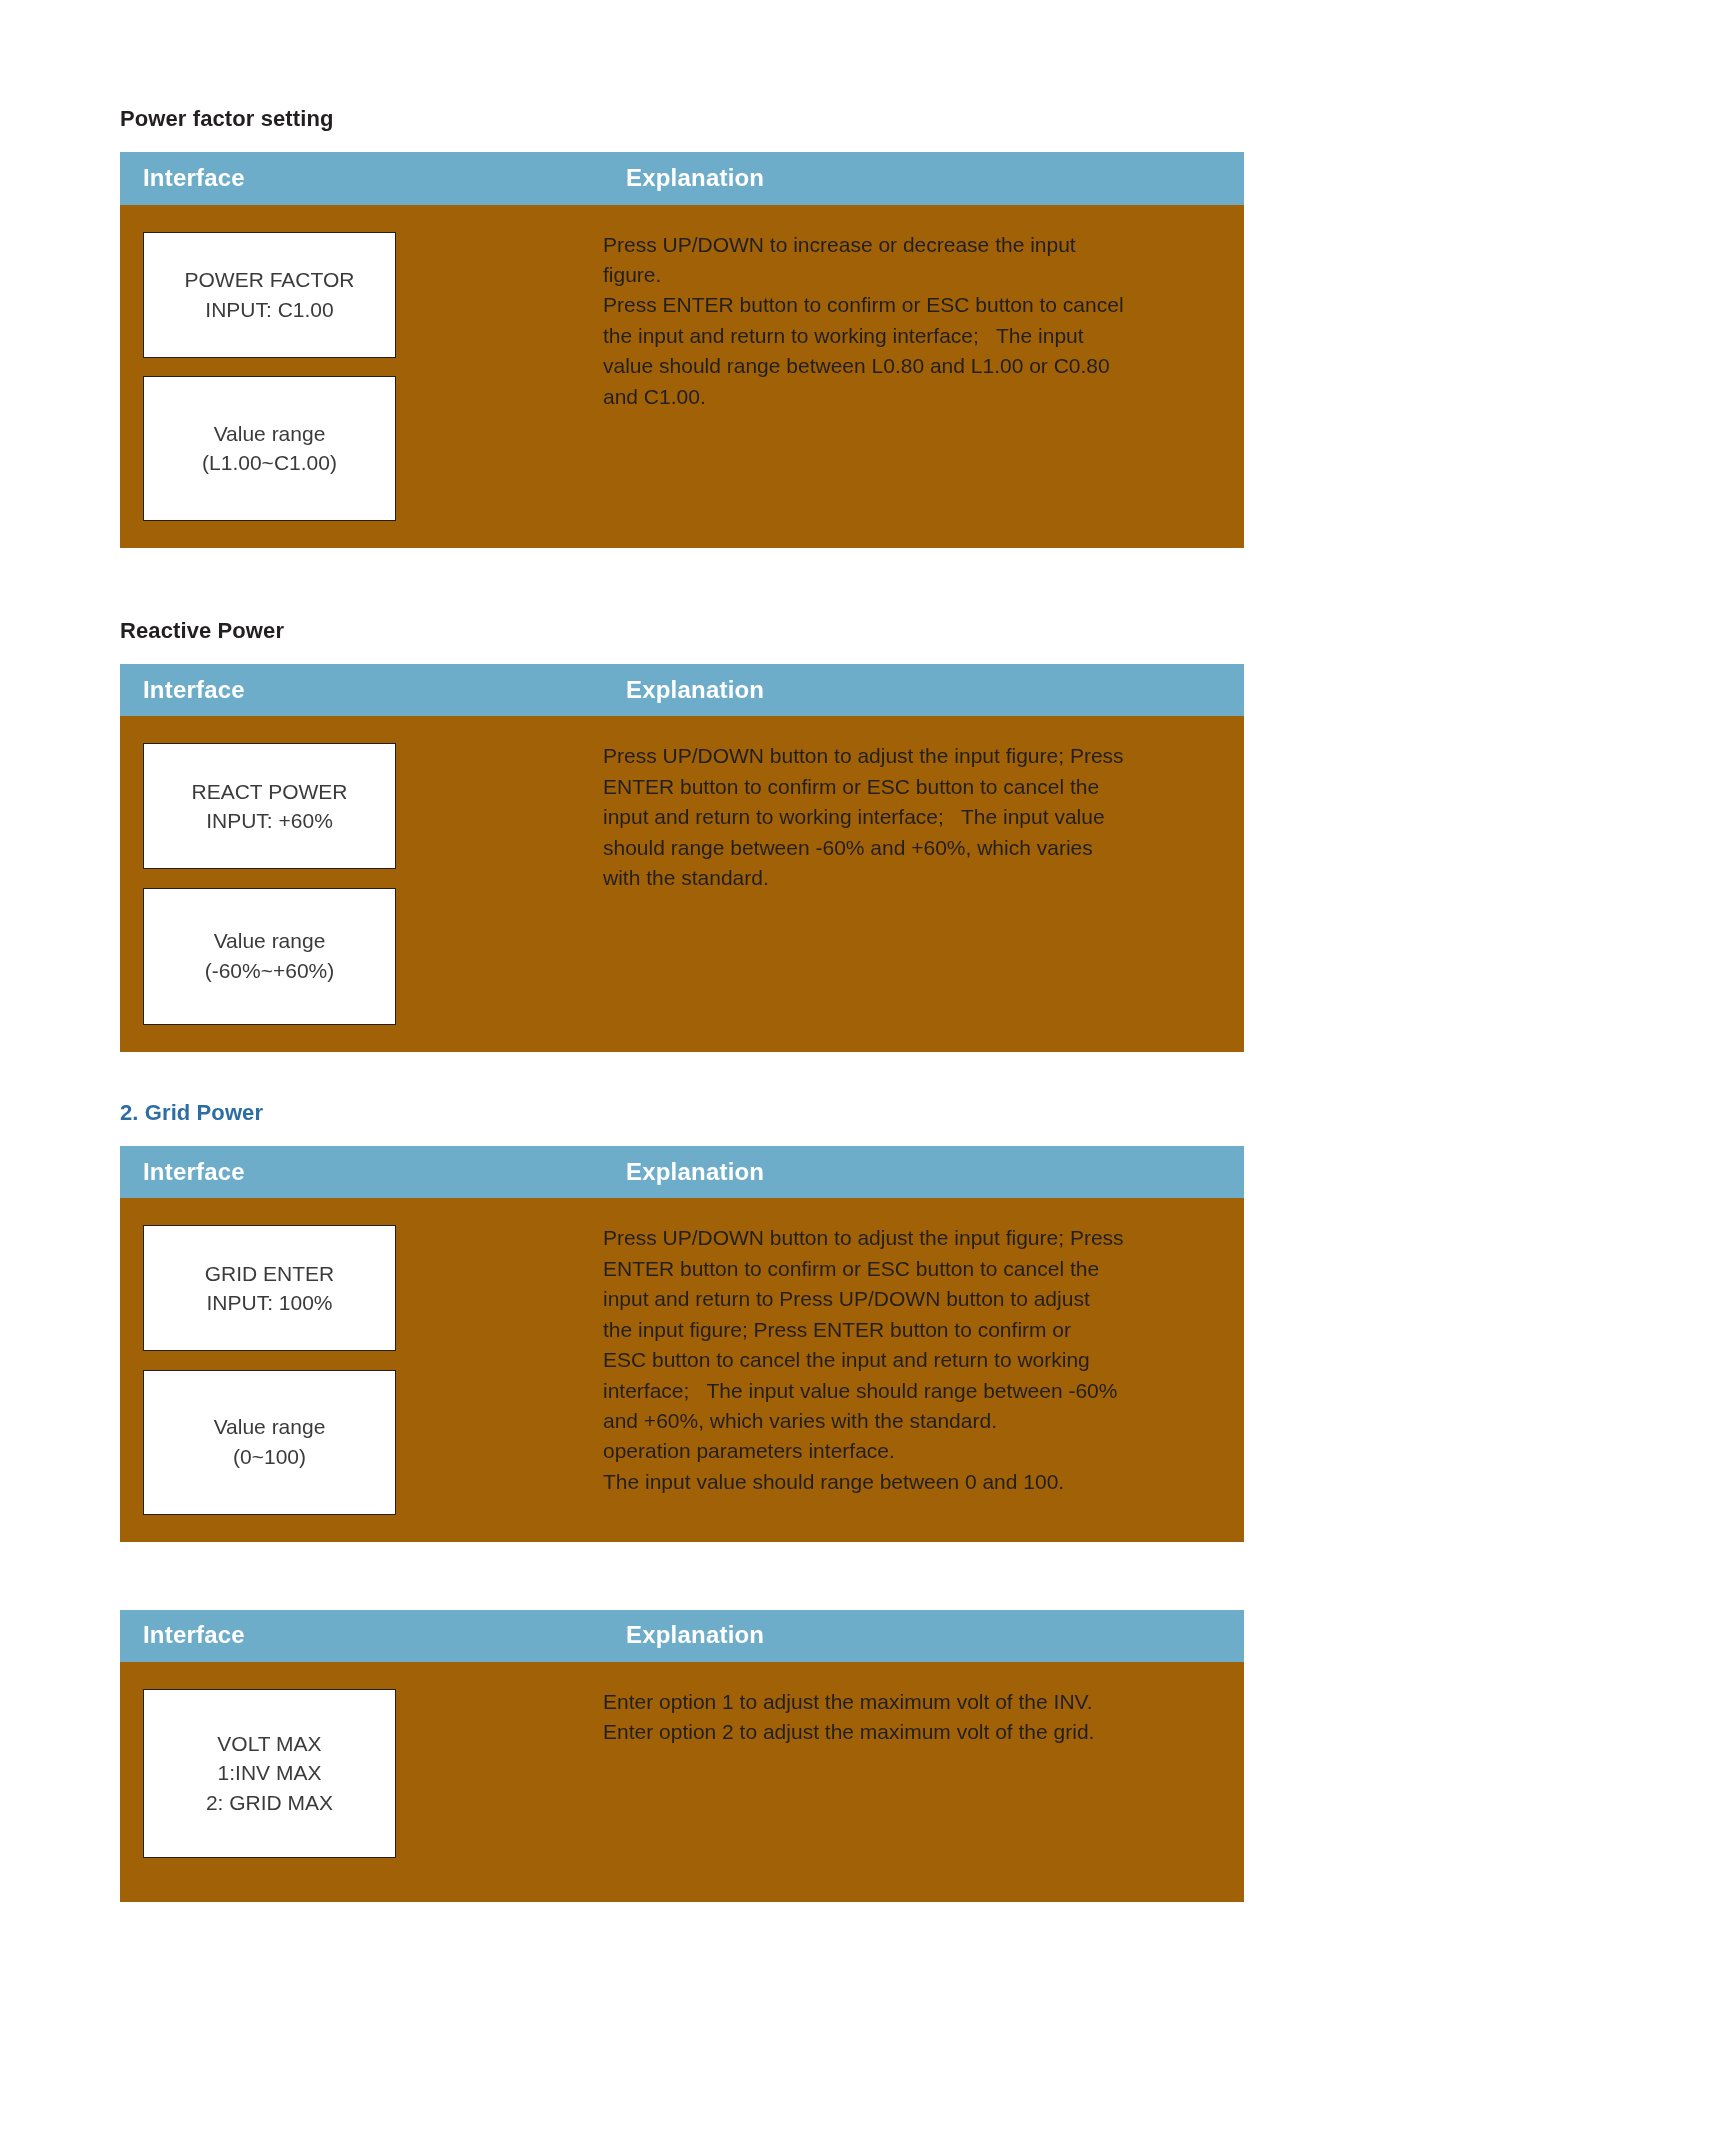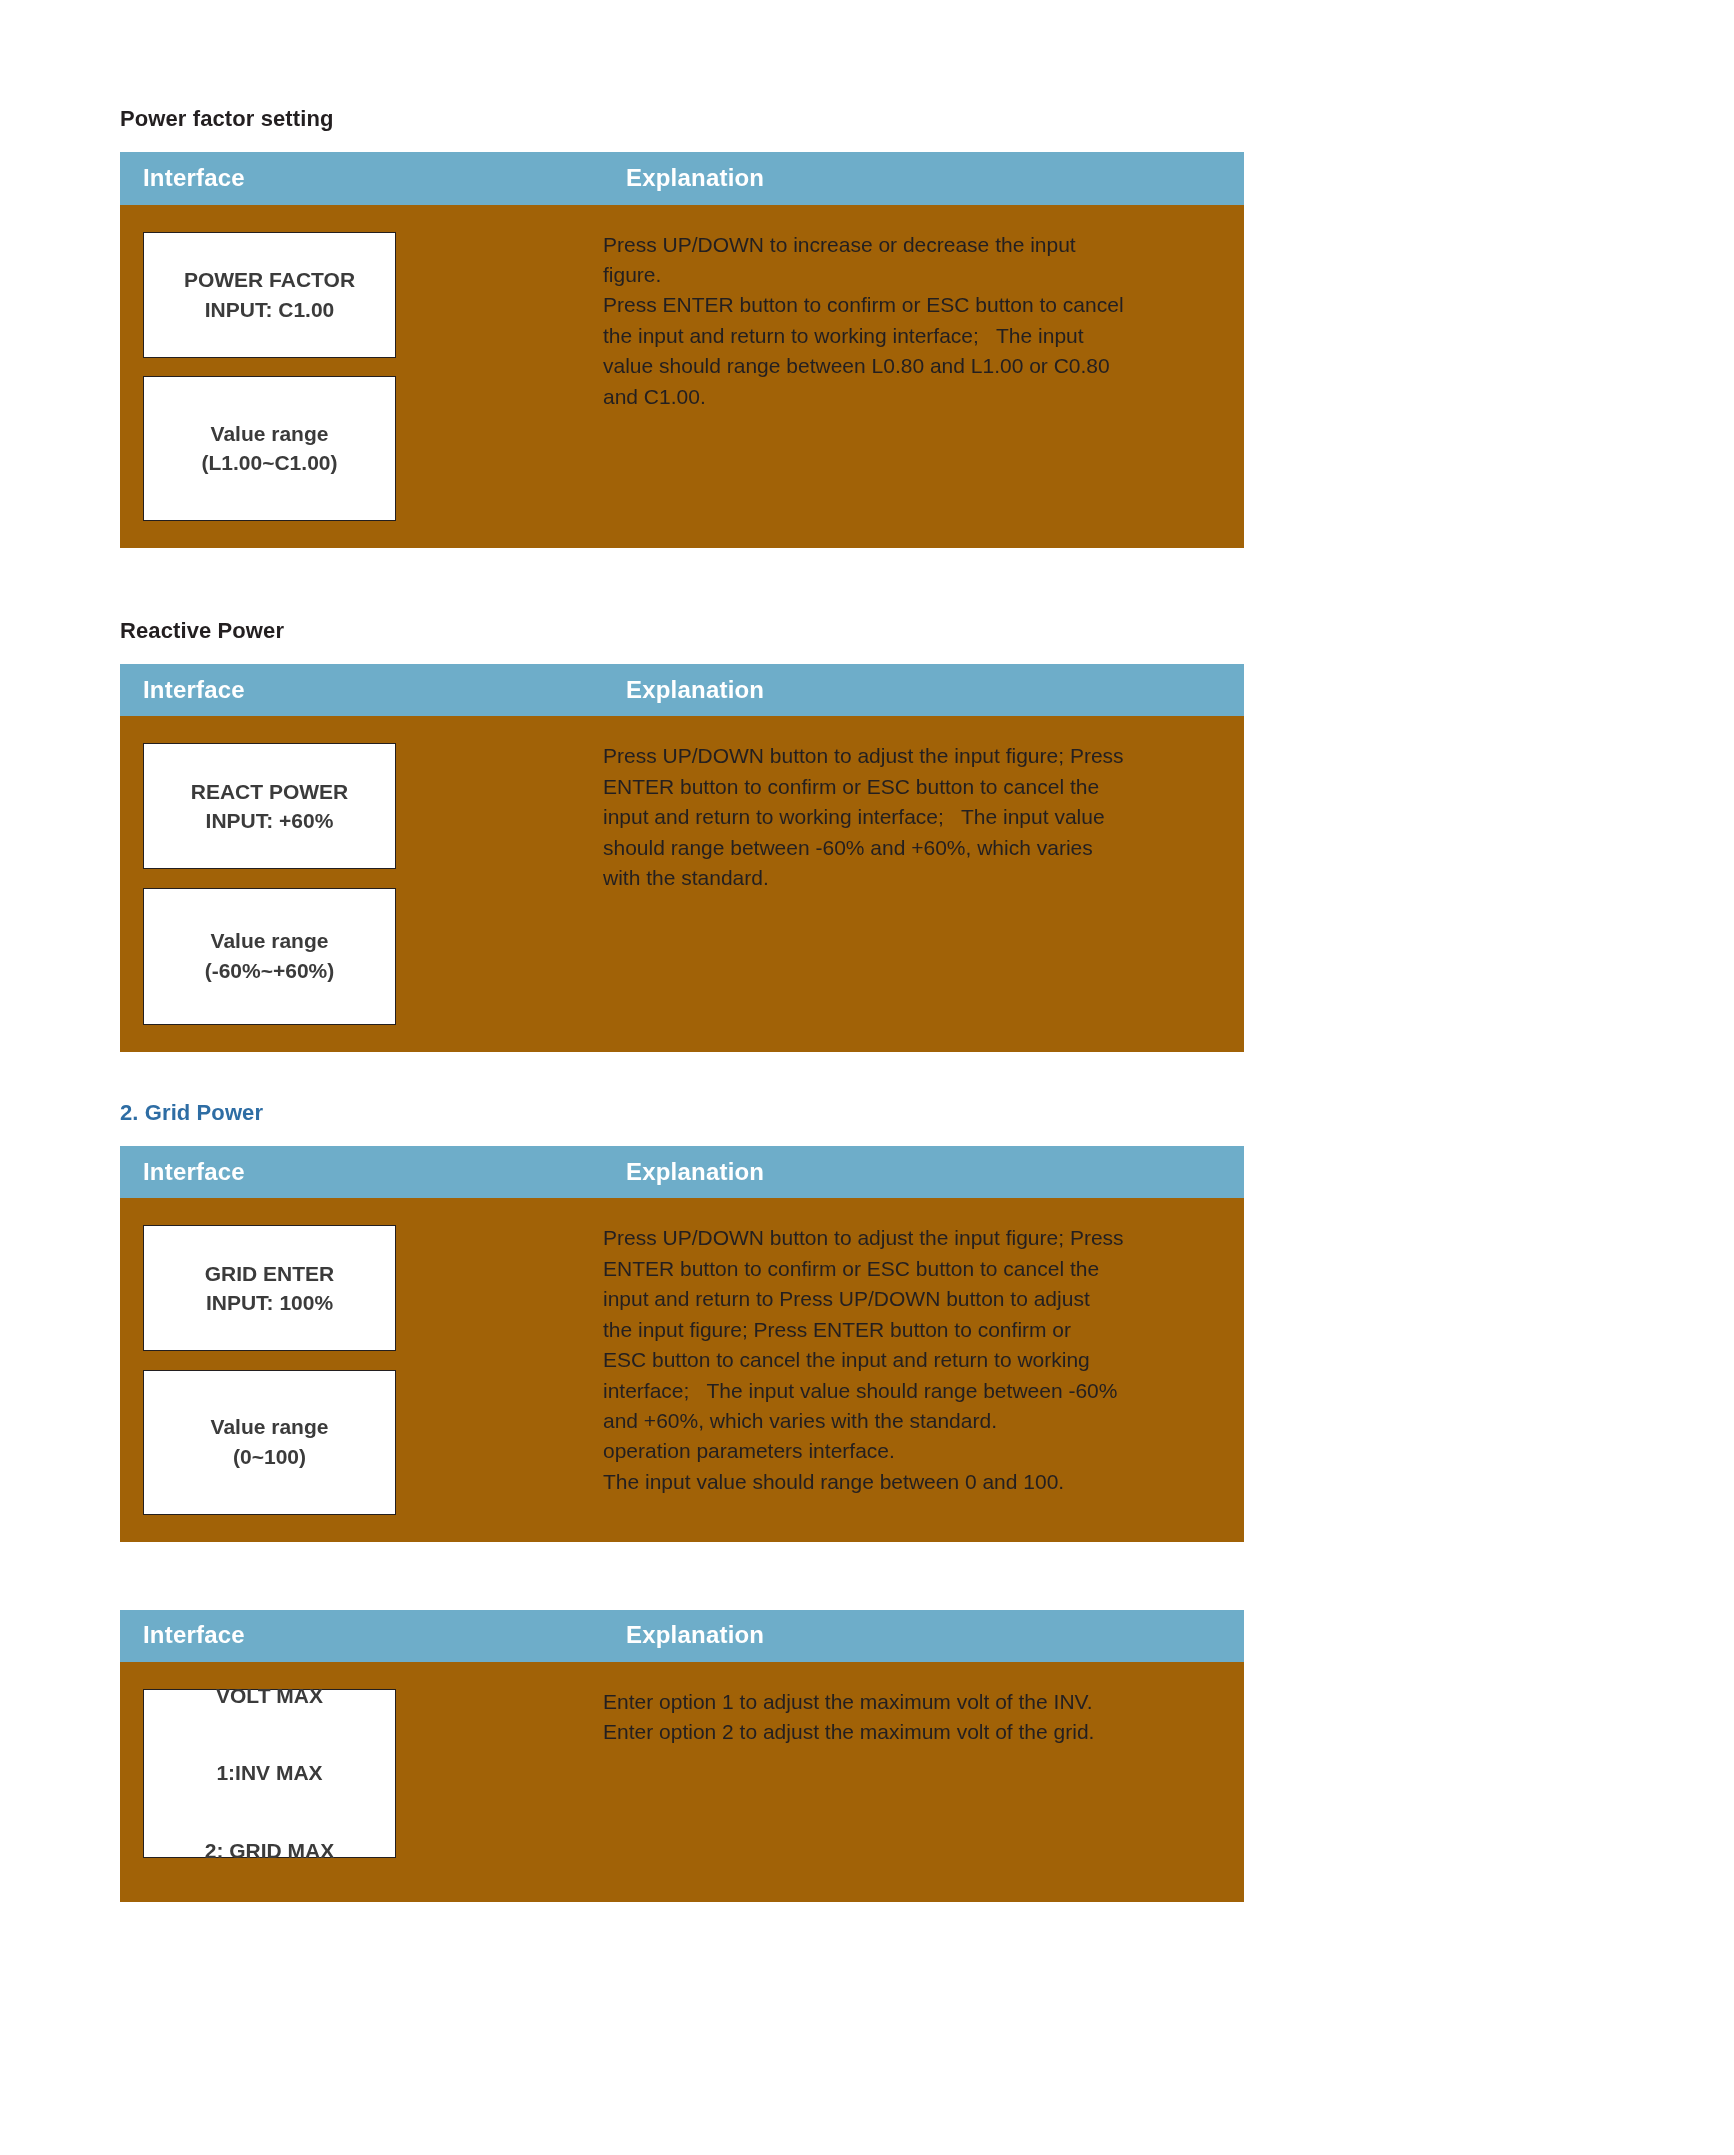--- a/index.html
+++ b/index.html
@@ -89,27 +89,26 @@
     line-height: 1.42;
     font-weight: normal;
   }
   .lcd-box + .lcd-box {
     margin-top: 18.3px;
   }
   .lcd-box .lcd-line {
     display: block;
     white-space: pre;
     text-align: left;
-    font-weight: bold;
   }
 
   .lcd-h130 { height: 126px; }
   .lcd-h142 { height: 137px; }
   .lcd-h150 { height: 145px; }
-  .lcd-h175 { height: 169px; gap: 48px; }
+  .lcd-h175 { height: 169px; }
 
   
   .explain {
     font-size: 21px;
     color: #231f20;
     line-height: 1.45;
     margin: 0;
   }
   .explain .exp-line {
     display: block;

